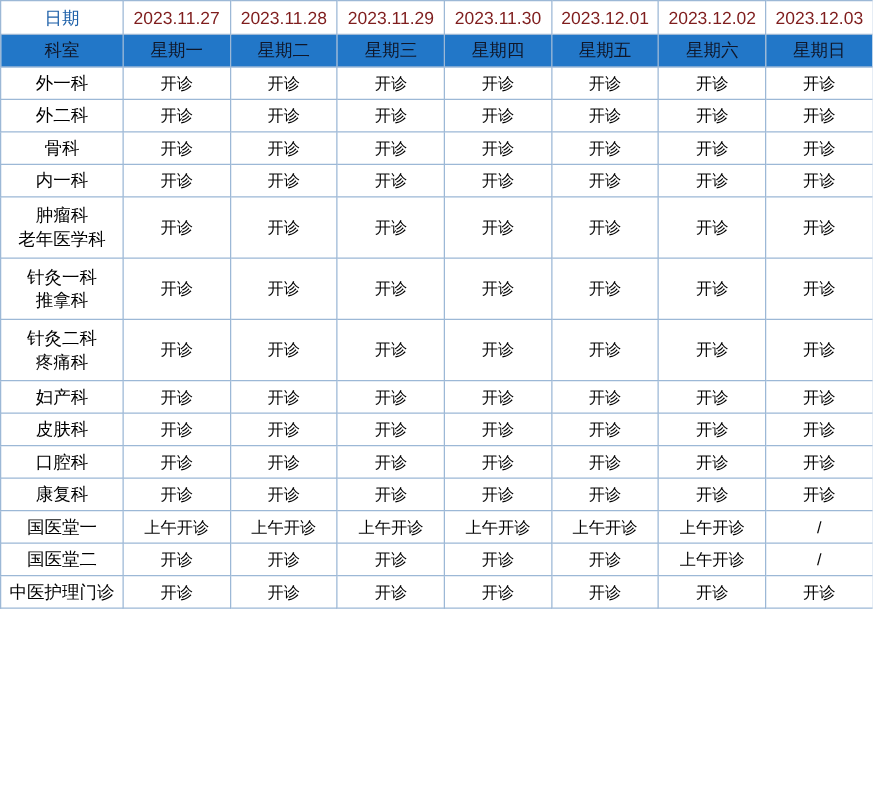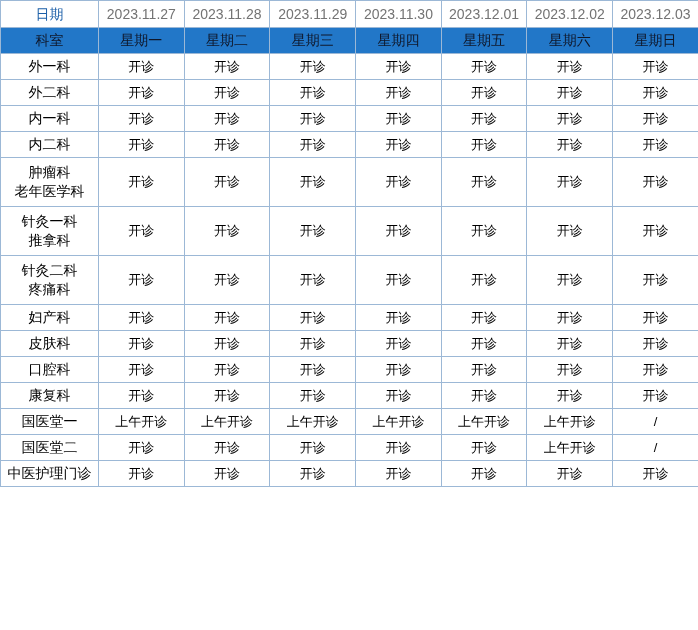--- a/index.html
+++ b/index.html
@@ -29,21 +29,21 @@
     text-align: center;
     vertical-align: middle;
     padding: 0;
     line-height: 1.35;
   }
   
   tr.header-dates th {
     height: 26px;
     font-weight: normal;
     font-size: 14px;
-    color: #737373;
+    color: #7f1d1d;
     background: #ffffff;
     border-color: #9cb8d6;
   }
   tr.header-dates th.dept-head {
     color: #1c5fa8;
   }
   
   tr.header-days th {
     height: 25px;
     font-weight: normal;
@@ -132,35 +132,35 @@
         <td class="slot-cell">开诊</td>
         <td class="slot-cell">开诊</td>
         <td class="slot-cell">开诊</td>
         <td class="slot-cell">开诊</td>
         <td class="slot-cell">开诊</td>
         <td class="slot-cell">开诊</td>
       </tr>
       <tr class="row-1line">
         <td class="dept-cell">
           <span class="dept-lines">
+            <span>骨科</span>
+          </span>
+        </td>
+        <td class="slot-cell">开诊</td>
+        <td class="slot-cell">开诊</td>
+        <td class="slot-cell">开诊</td>
+        <td class="slot-cell">开诊</td>
+        <td class="slot-cell">开诊</td>
+        <td class="slot-cell">开诊</td>
+        <td class="slot-cell">开诊</td>
+      </tr>
+      <tr class="row-1line">
+        <td class="dept-cell">
+          <span class="dept-lines">
             <span>内一科</span>
-          </span>
-        </td>
-        <td class="slot-cell">开诊</td>
-        <td class="slot-cell">开诊</td>
-        <td class="slot-cell">开诊</td>
-        <td class="slot-cell">开诊</td>
-        <td class="slot-cell">开诊</td>
-        <td class="slot-cell">开诊</td>
-        <td class="slot-cell">开诊</td>
-      </tr>
-      <tr class="row-1line">
-        <td class="dept-cell">
-          <span class="dept-lines">
-            <span>内二科</span>
           </span>
         </td>
         <td class="slot-cell">开诊</td>
         <td class="slot-cell">开诊</td>
         <td class="slot-cell">开诊</td>
         <td class="slot-cell">开诊</td>
         <td class="slot-cell">开诊</td>
         <td class="slot-cell">开诊</td>
         <td class="slot-cell">开诊</td>
       </tr>

